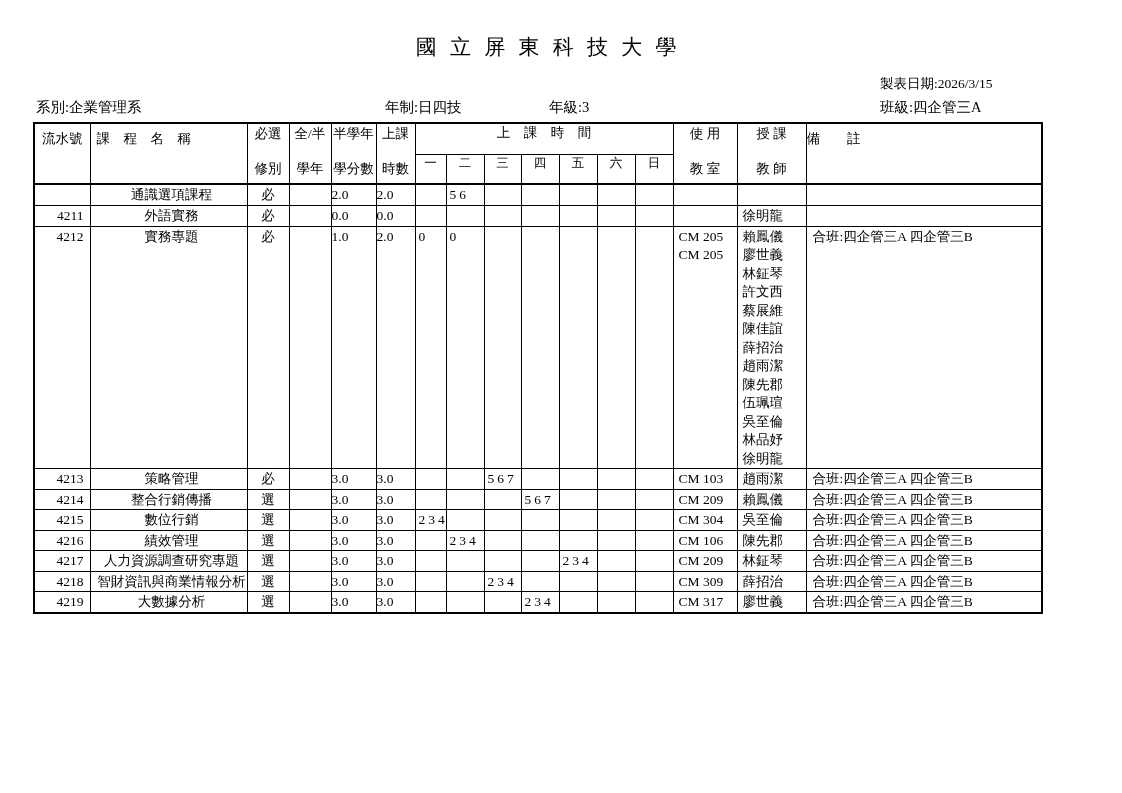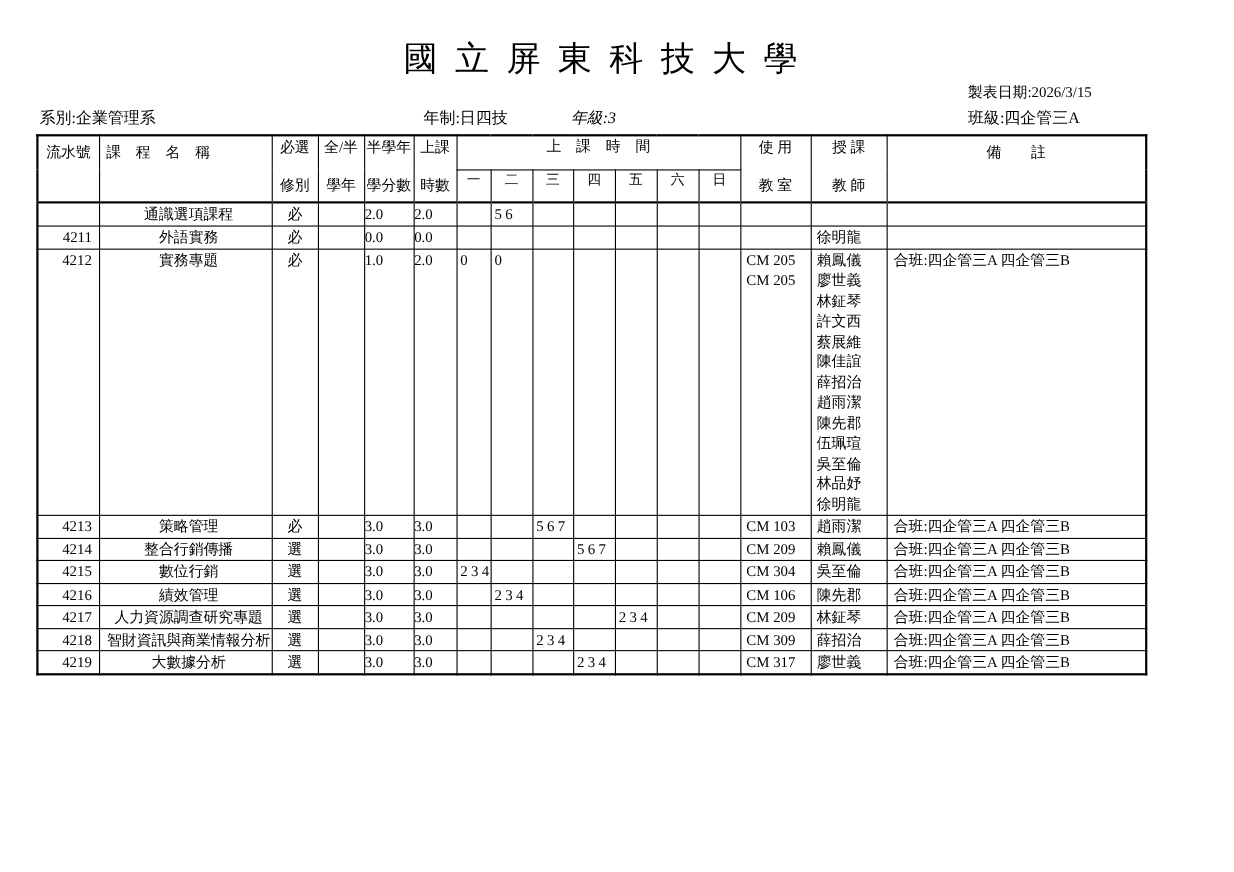--- a/index.html
+++ b/index.html
@@ -6,35 +6,35 @@
   html,body { background:#ffffff; }
   body {
     width:1122px; height:793px;
     font-family:"Liberation Serif","DejaVu Serif",serif;
     color:#000;
   }
   .page { position:relative; width:1122px; height:793px; background:#fff; overflow:hidden; }
 
   .title {
     position:absolute; left:43px; top:33px; width:1010px;
-    text-align:center; font-size:31px; letter-spacing:4px; white-space:nowrap;font-family:Liberation Serif, serif;
+    text-align:center; font-size:21px; letter-spacing:4px; white-space:nowrap;font-family:Liberation Serif, serif;
   }
   .meta {
     position:absolute; left:880px; top:31px;
     font-size:13.5px; line-height:21px; white-space:pre;
   }
   .subtitle {
     position:absolute; left:33px; top:75px; width:1010px;
     text-align:center; font-size:17.5px; white-space:nowrap;
   }
   .inforow { position:absolute; left:0; top:98px; width:1122px; height:20px; font-size:14.5px; }
   .inforow span { position:absolute; white-space:nowrap; }
   .dept   { left:36px; }
   .system { left:385px; }
-  .grade  { left:519px;font-style:italic; }
+  .grade  { left:549px; }
   .klass  { left:880px; }
 
   table.course {
     position:absolute; left:33px; top:122px;
     width:1010px; table-layout:fixed;
     border-collapse:collapse;
     border:2px solid #000;
     background:#fff;
   }
   .course th, .course td {
@@ -48,21 +48,21 @@
   thead th.hb { border-bottom:2px solid #000; }
   th.top { vertical-align:top; padding-top:6px; }
   th .h2 {
     display:flex; flex-direction:column; justify-content:space-between;
     align-items:center; height:56px; padding:1px 0 2px;
   }
   tr.hdr1 { height:31px;padding-left:32px; }
   tr.hdr2 { height:30px; }
   tr.hdr2 th { font-size:12.5px; }
   th.name-h { text-align:left; padding-left:6px; }
-  th.rem-h { text-align:center; }
+  th.rem-h { text-align:left; }
 
   tr.r-s  { height:21px; }
   tr.r-n  { height:19px;font-family:Liberation Serif, serif; }
   tr.r-tall { height:241px; }
 
   td { line-height:16px; padding-top:2px; }
   .c-serial { text-align:right; padding-right:6px; }
   .c-name   { text-align:center; padding-left:6px; white-space:nowrap; }
   .c-req    { text-align:center; }
   .c-num    { text-align:left; padding-right:6px; }

